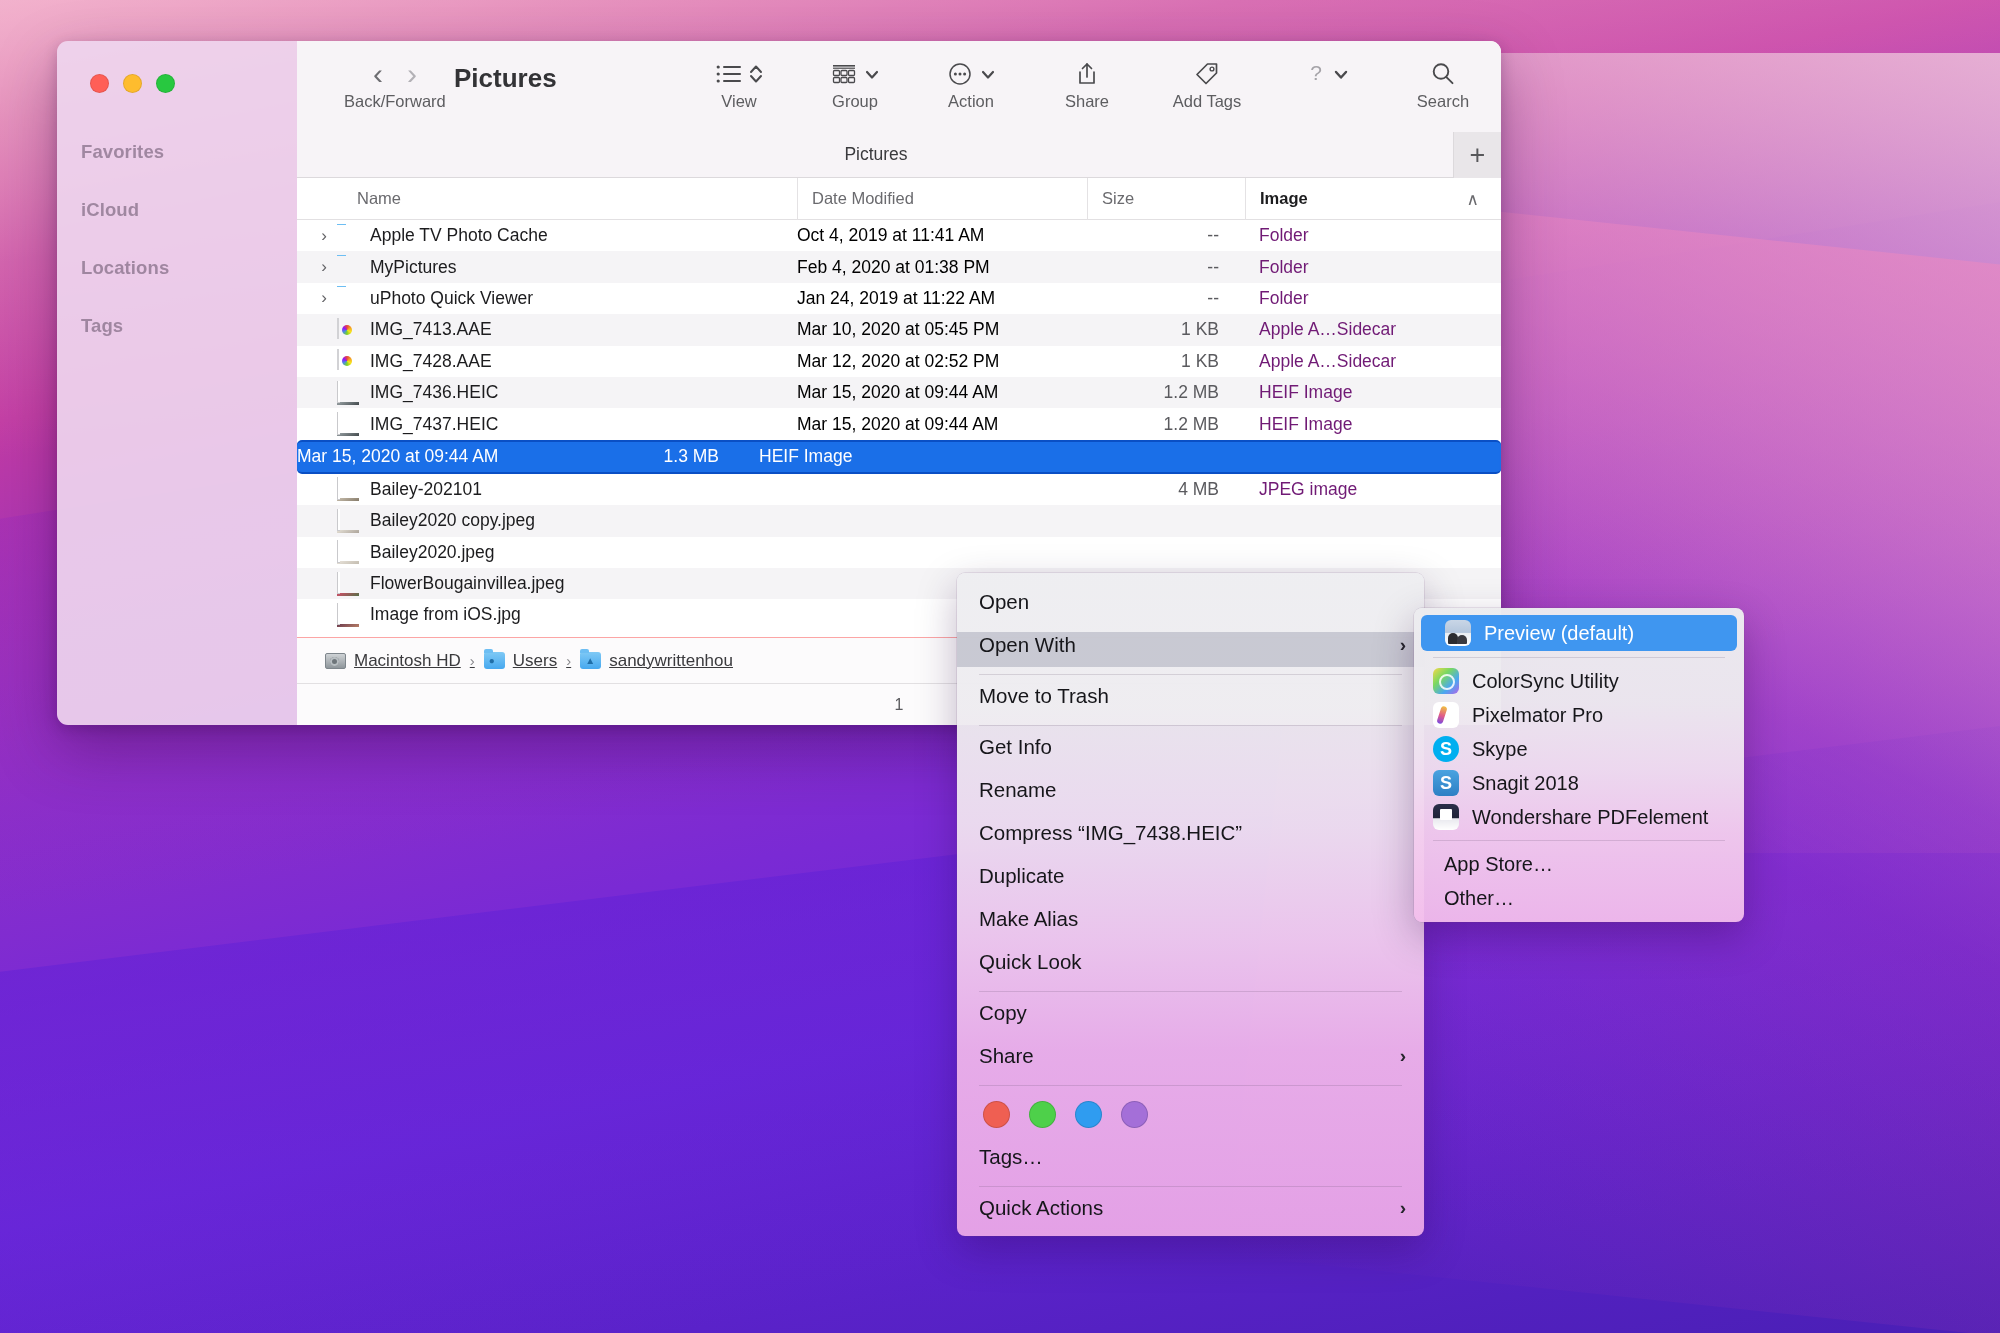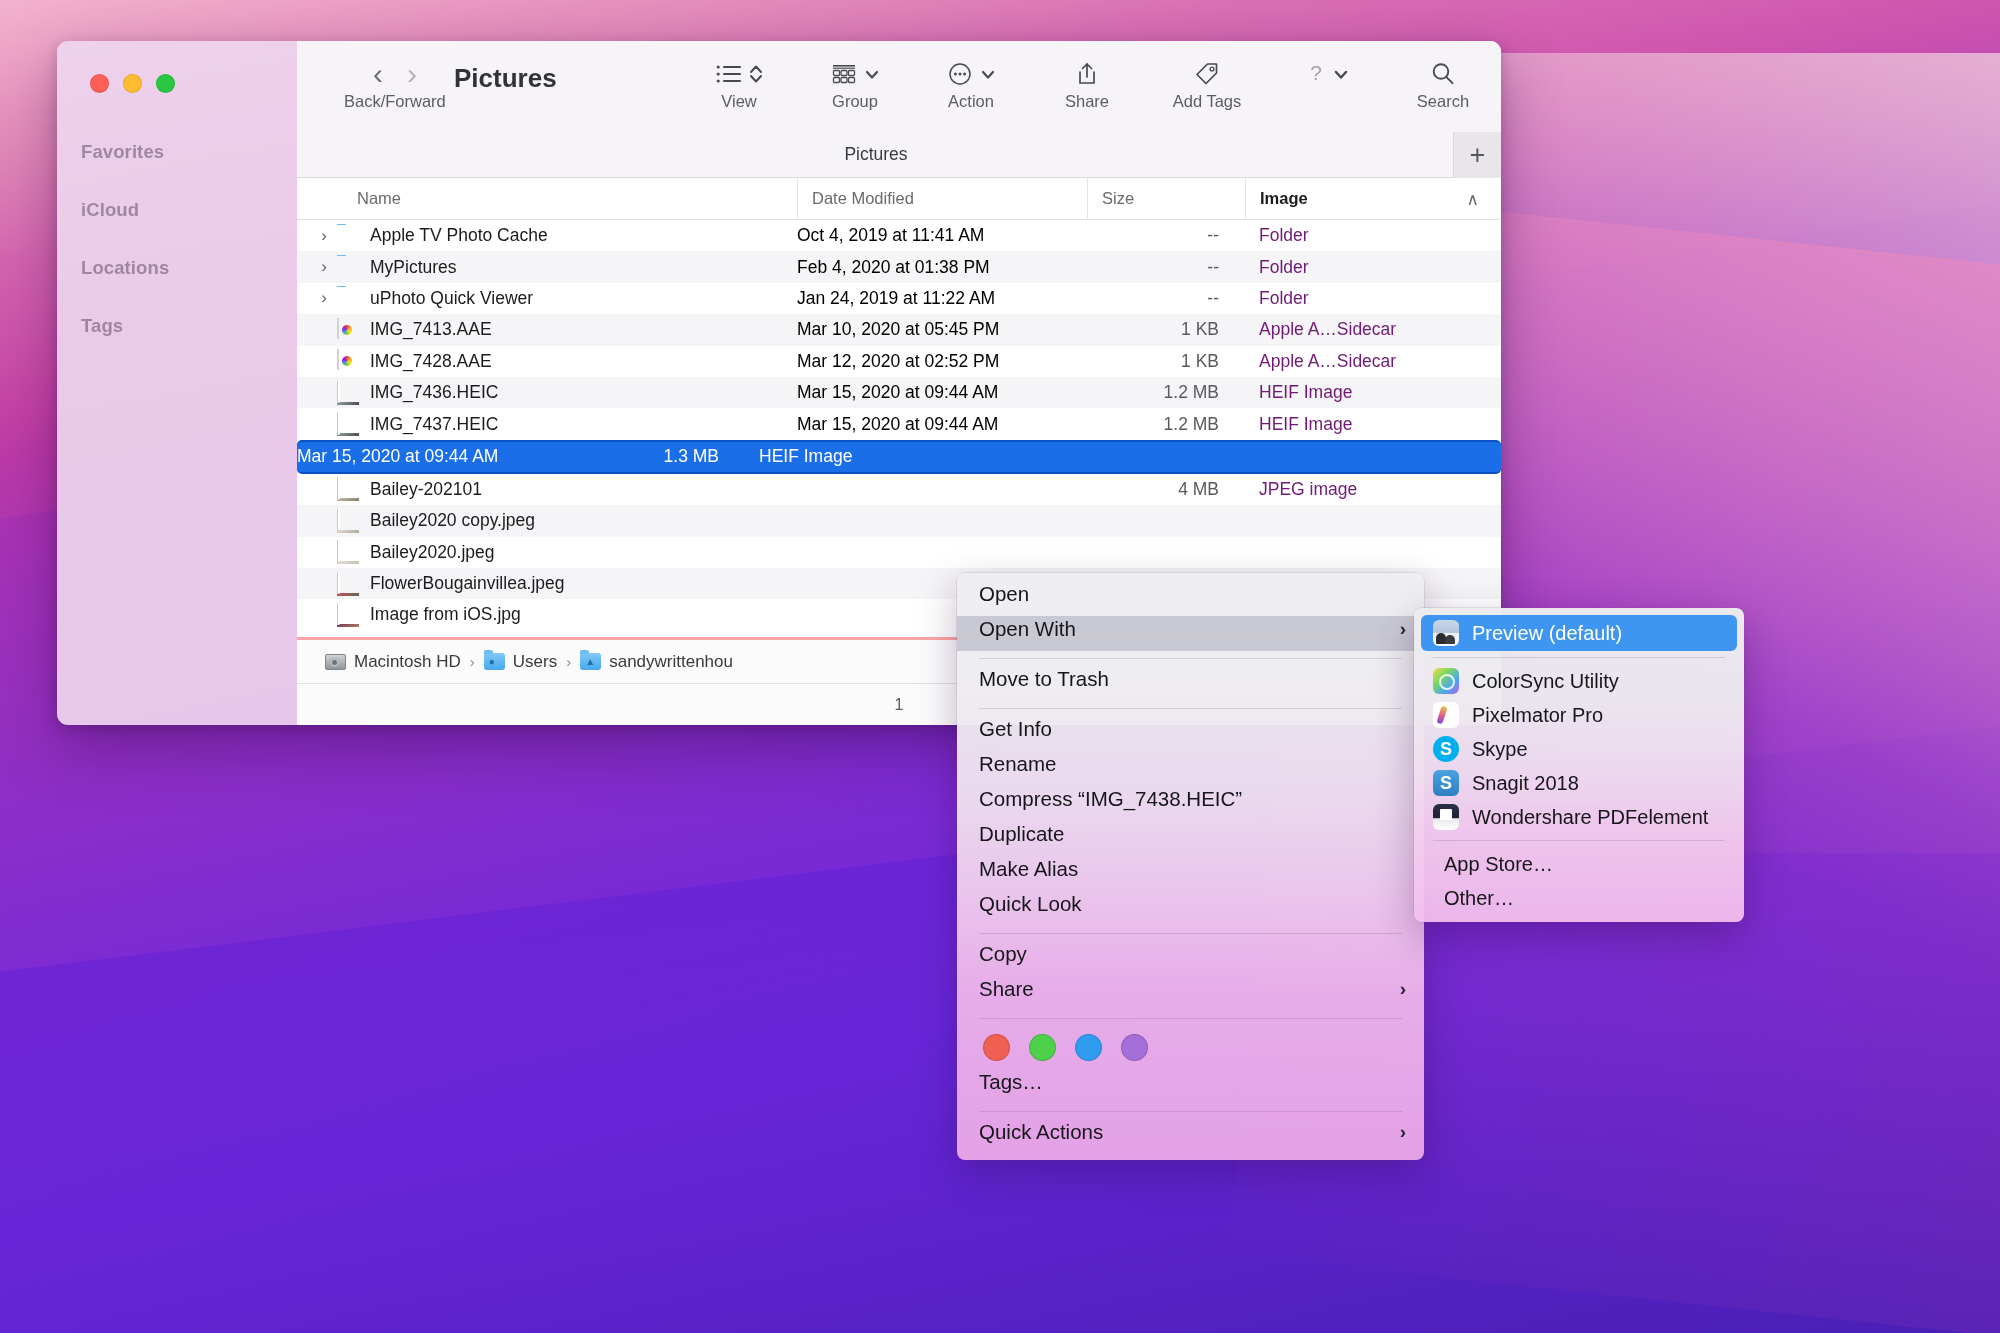--- a/index.html
+++ b/index.html
@@ -294,28 +294,29 @@
     content:''; position:absolute; left:4px; top:7px; width:10px; height:10px;
     border-radius:50%;
     background: conic-gradient(#e8453c,#f5a623,#f8e71c,#7ed321,#4a90e2,#9013fe,#e8453c);
   }
 
   
   #pathbar {
     height: 46px;
     flex: 0 0 46px;
     background: #fcfbfc;
-    border-top: 3px solid #fca5a5;
+    border-top: 1px solid #fca5a5;
     display: flex;
     align-items: center;
     padding-left: 28px;
     font-size: 17px;
     color: #3a3a3d;
     overflow: hidden;
     white-space: nowrap;
+    text-decoration: underline;
   }
   .pb-item { display: flex; align-items: center; gap: 8px; }
   .pb-sep { color: #8a8a8e; margin: 0 9px; font-size: 15px; }
   .pb-hd {
     width: 21px; height: 16px; border-radius: 2px;
     background: linear-gradient(180deg,#cfd3d6,#8f969b);
     border: 1px solid #7e868c;
     position: relative;
   }
   .pb-hd::after {
@@ -369,20 +370,21 @@
     color: #16161a;
     overflow: hidden;
   }
   .mi {
     height: 35px;
     display: flex;
     align-items: center;
     padding: 0 18px 10px 22px;
     justify-content: space-between;
     white-space: nowrap;
+    margin-top: 8px;
   }
   .mi.hl {
     background: rgba(170,172,186,0.55);
   }
   .mi .arr { font-size: 19px; font-weight: bold; color: #26262c; }
   .msep {
     height: 1px;
     background: rgba(90,70,100,0.18);
     margin: 7px 22px;
   }
@@ -421,21 +423,21 @@
     align-items: center;
     gap: 13px;
     padding: 0 16px 0 19px;
     white-space: nowrap;
   }
   .smi.sel {
     background: #3f96f0;
     color: #ffffff;
     border-radius: 6px;
     margin: 0 7px;
-    padding-left: 12px;
+    padding-left: 24px;
     height: 36px;
   }
   .smi.plain { padding-left: 30px; }
   .appicon {
     width: 26px; height: 26px; flex: 0 0 26px;
     border-radius: 6px; position: relative; overflow: hidden;
   }
   .ai-preview {
     background: linear-gradient(180deg,#c9d6e6 0%,#b4c6dc 48%,#e9edf2 49%,#ffffff 100%);
   }

